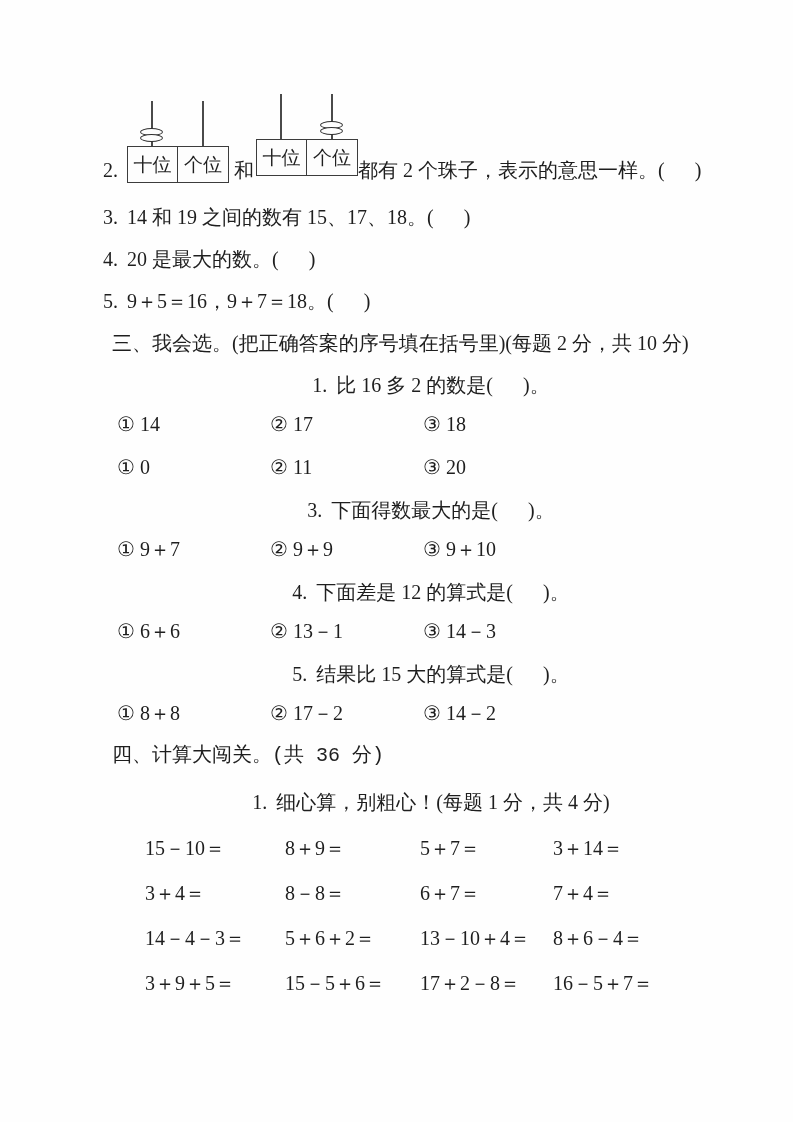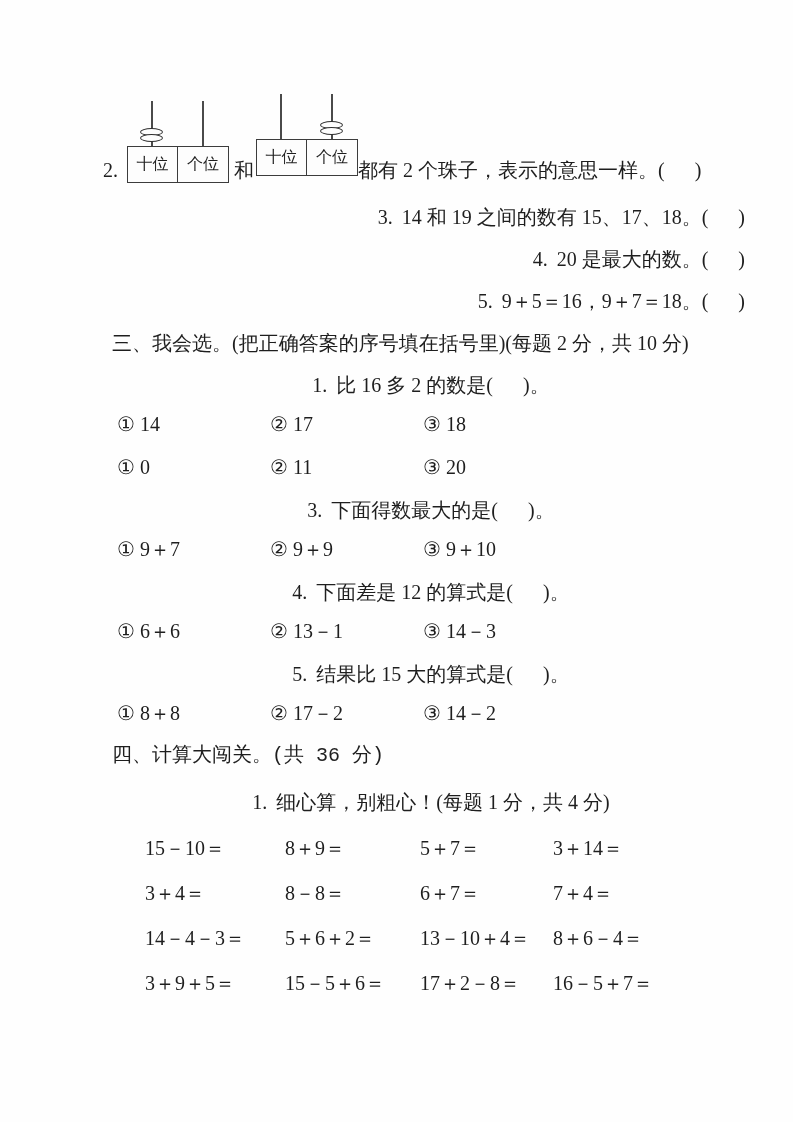--- a/index.html
+++ b/index.html
@@ -53,28 +53,28 @@
   }
   .cells {
     position:absolute; bottom:0; left:0;
     display:flex;
   }
   .cell {
     box-sizing:border-box;
     width:51px; height:37px;
     border:1.6px solid #3c3c3c;
     display:flex; align-items:center; justify-content:center;
-    font-size:16px;
+    font-size:19px;
     background:#fdfdfd;
     margin-top:36px;
   }
   .cell + .cell { border-left:none; }
 
   
-  .line { margin:0 0 16px 0; line-height:26px; white-space:nowrap;text-align:right; }
+  .line { margin:0 0 16px 0; line-height:26px; white-space:nowrap; }
   .line .num { margin-right:9px; }
   .sec-title { margin:0 0 16px 0; line-height:26px; padding-left:9px; white-space:nowrap; }
   .sec-title.calc-t { margin-bottom:20px;font-family:Liberation Mono, monospace; }
 
   .stem { margin:12px 0 13px 0; line-height:26px; padding-left:14px; white-space:nowrap;text-align:center; }
   .stem .num { margin-right:9px; }
   .stem.sub { margin-bottom:20px; }
   .opts { display:flex; padding-left:14px; margin-bottom:17px; line-height:26px;gap:20px; }
   .opt { flex:0 0 133px; white-space:nowrap; }
   .opt:last-child { flex:0 0 auto; }

